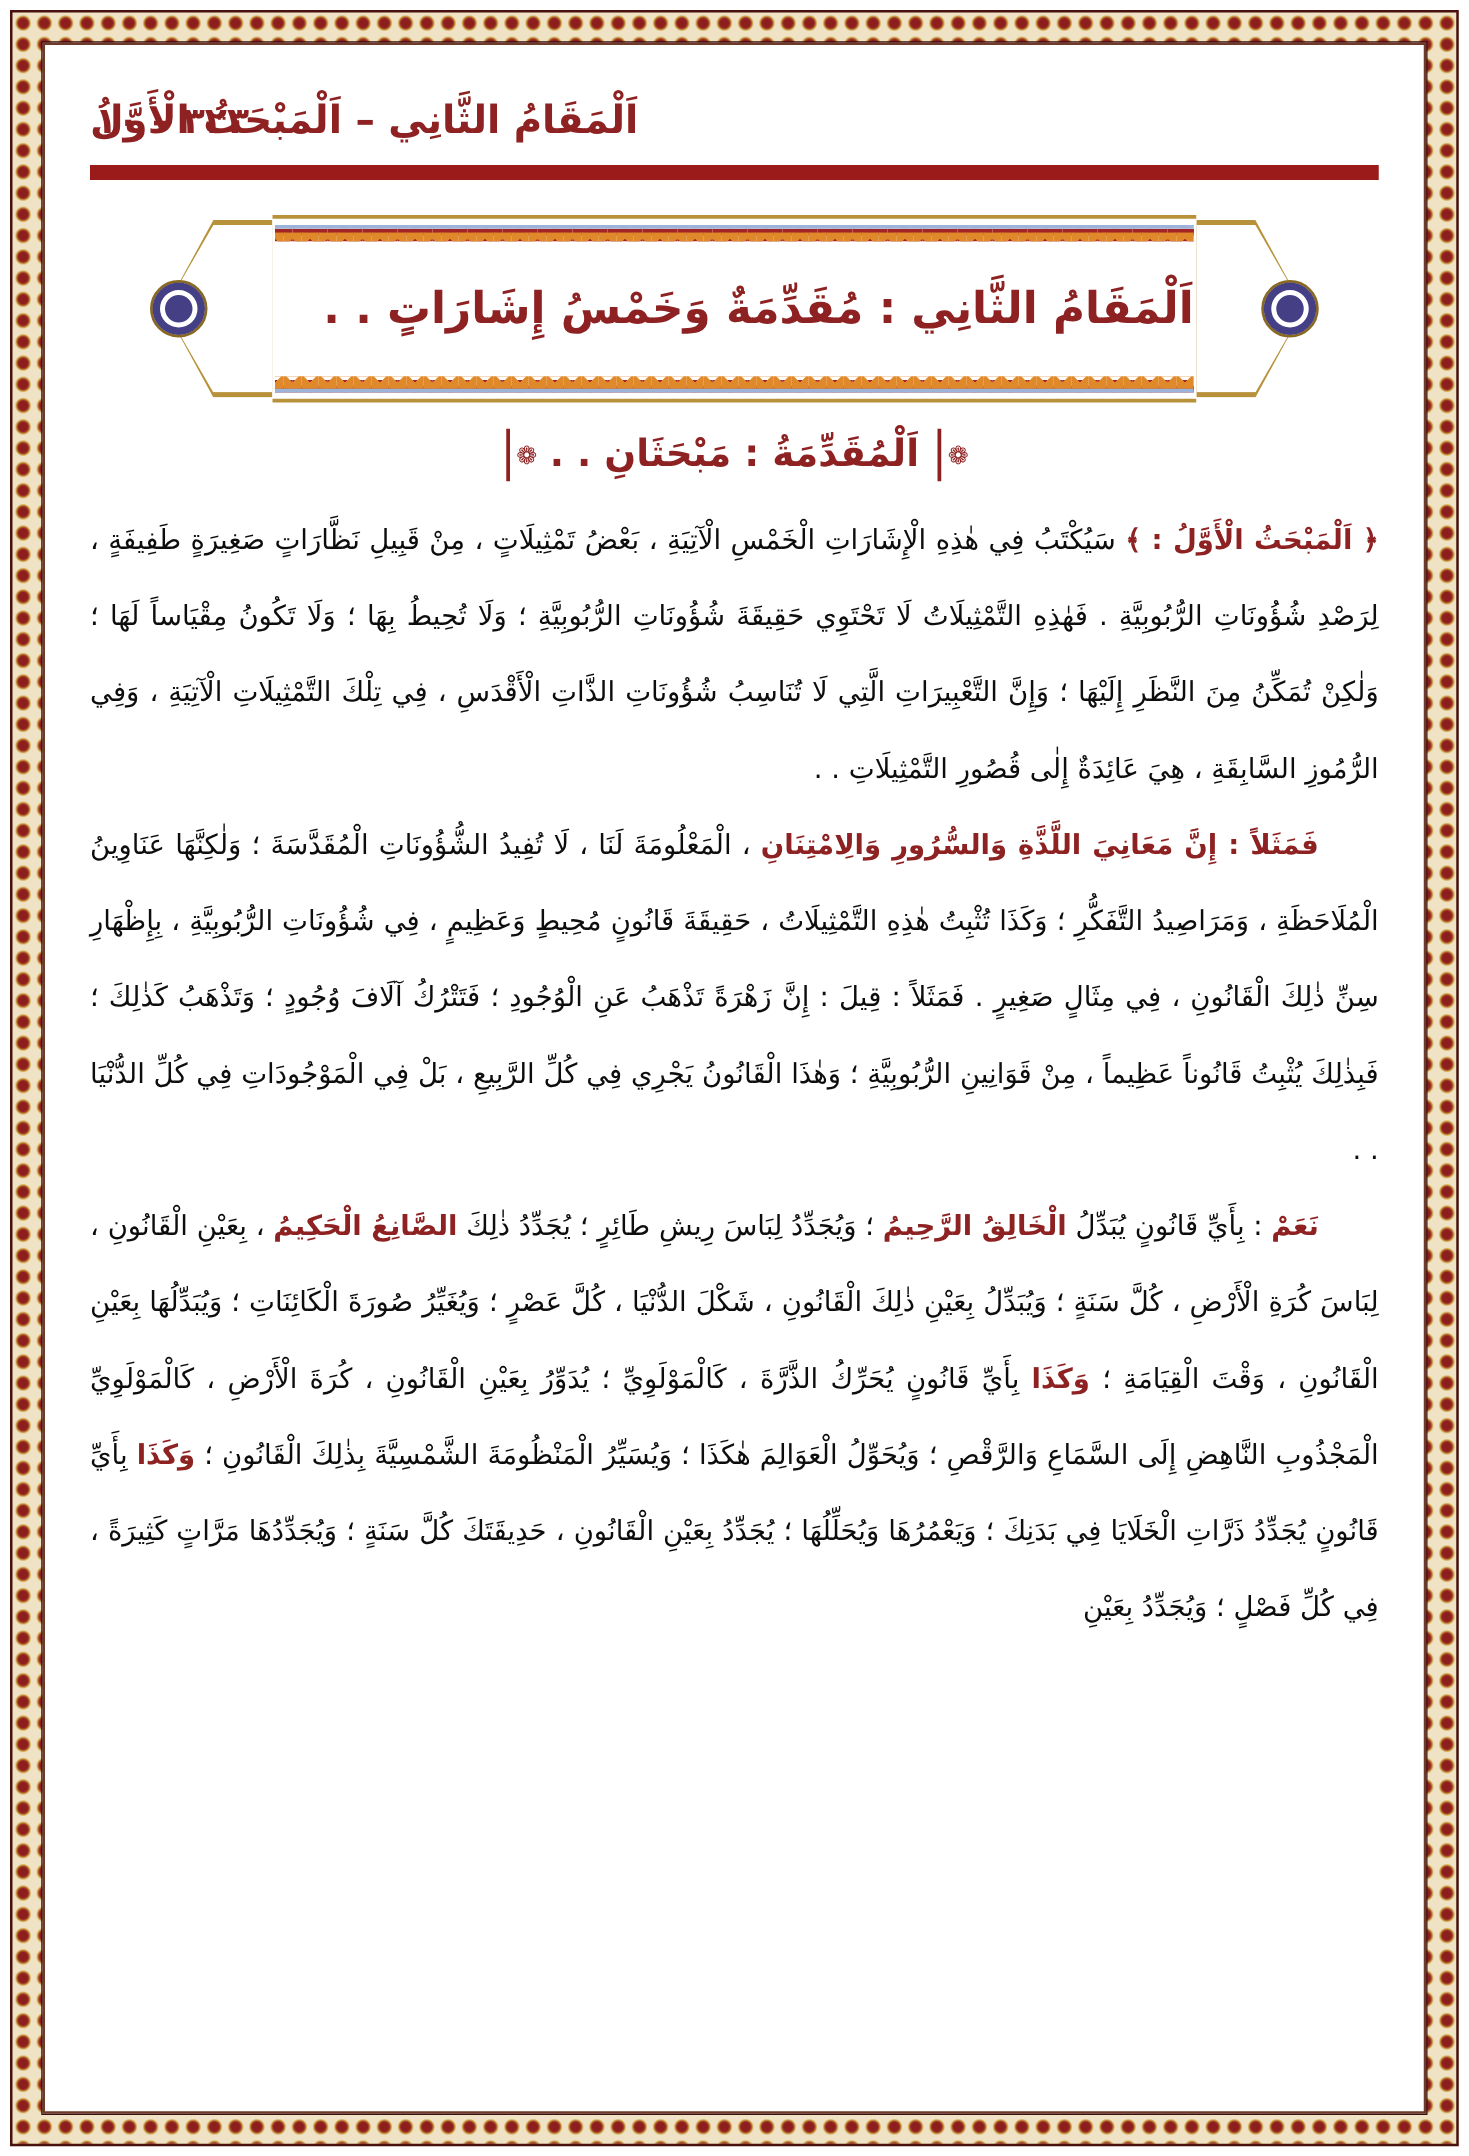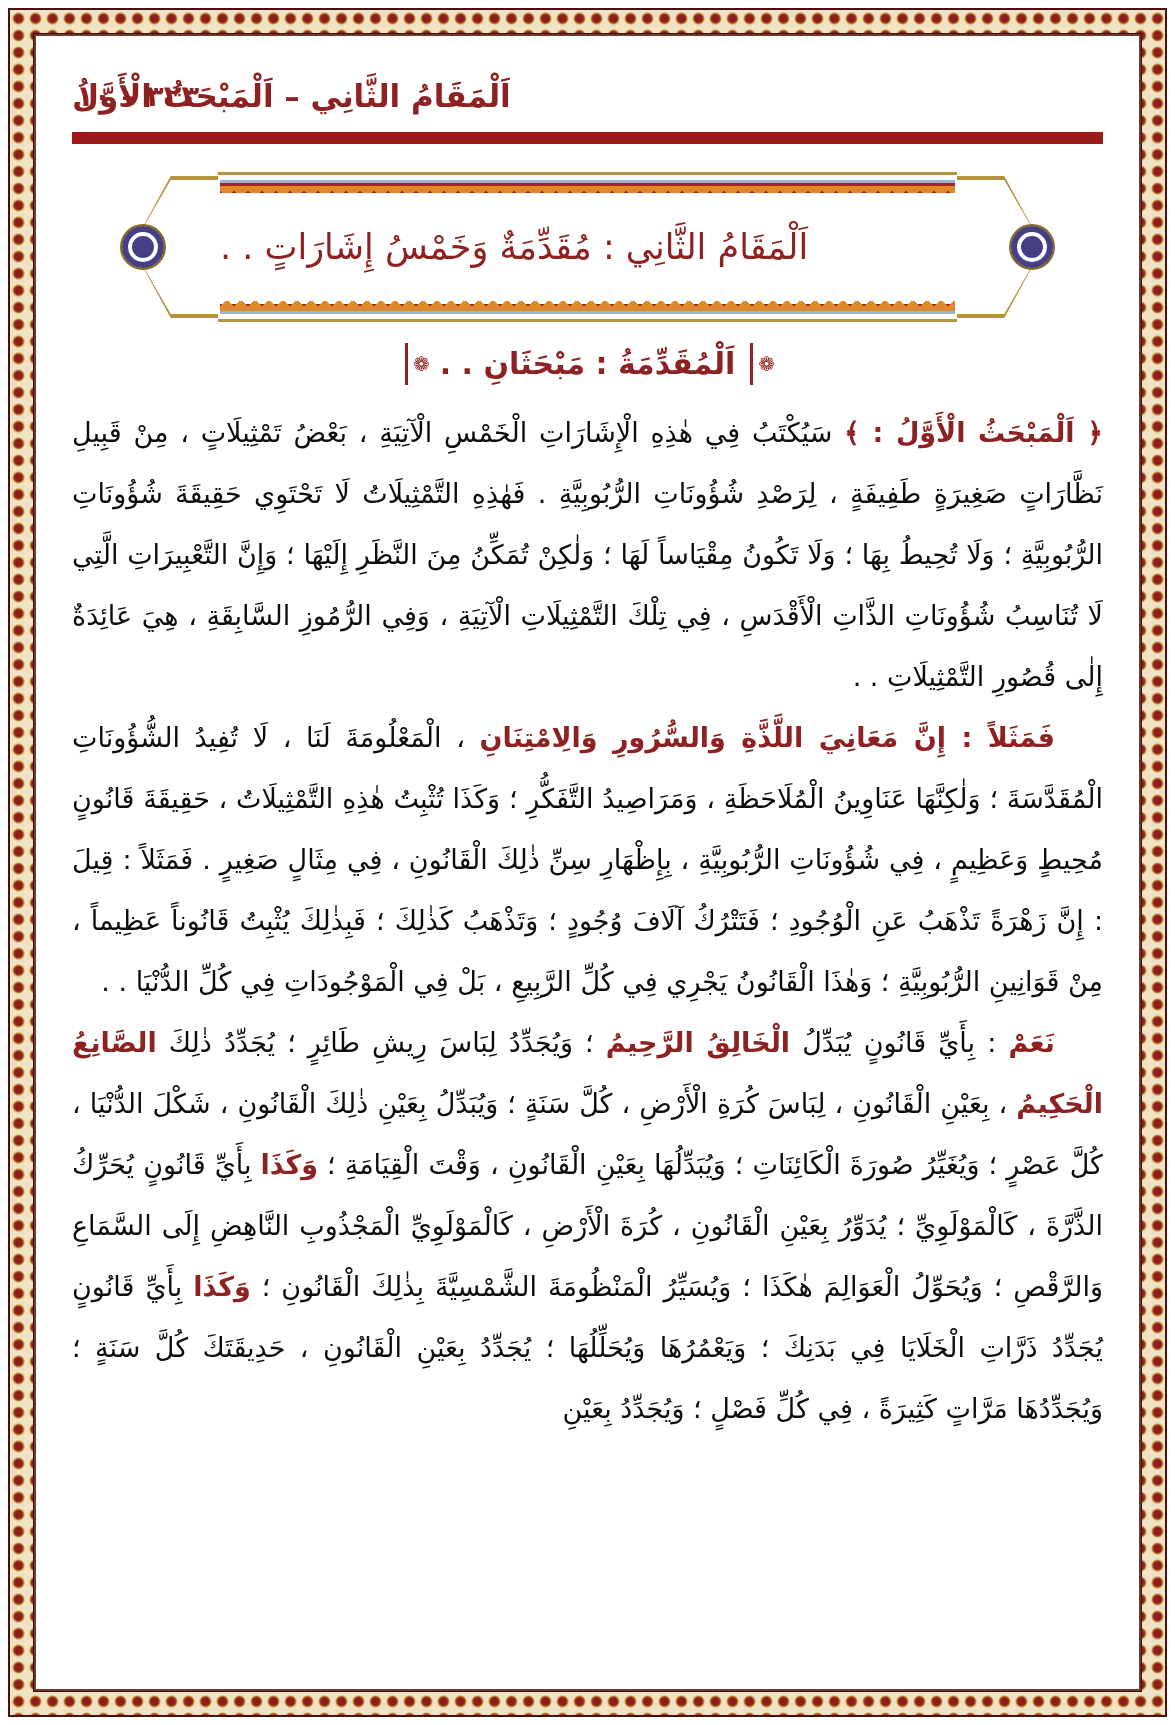--- a/index.html
+++ b/index.html
@@ -77,32 +77,32 @@
     border-bottom:3px solid #9db3d8;
     background-image:
       linear-gradient(45deg,#e0892a 50%,rgba(0,0,0,0) 50%),
       linear-gradient(315deg,#e0892a 50%,rgba(0,0,0,0) 50%),
       linear-gradient(45deg,#a32424 50%,rgba(0,0,0,0) 50%),
       linear-gradient(315deg,#a32424 50%,rgba(0,0,0,0) 50%);
     background-size:14px 10px;
     background-position:7px 0,7px 0,0 3px,0 3px;
   }
   .b-title{
-    text-align:left;color:var(--red);font-weight:normal;
+    text-align:right;color:var(--red);font-weight:bold;
     font-size:35px;line-height:1.9;
   }
   
   .subtitle-row{display:flex;justify-content:center;align-items:center;gap:10px;margin:14px 0 10px 0;}
   .subtitle-text{color:var(--red);font-weight:bold;font-size:30px;line-height:56px;}
   .s-orn{display:flex;align-items:center;color:var(--red);font-size:20px;line-height:1;}
   .s-orn::after{content:"";display:inline-block;width:3px;height:42px;background:var(--red);margin:0 5px;}
   
   .body{margin-top:10px;}
   .para{
-    font-size:27px;line-height:61px;color:var(--ink);
+    font-size:22px;line-height:61px;color:var(--ink);
     text-align:justify;text-justify:inter-word;
   }
   .para.indent{text-indent:48px;}
   .seg-red{color:var(--red);font-weight:bold;}
   .seg-black{color:var(--ink);}
 </style>
 </head>
 <body>
 
 <div class="page">

